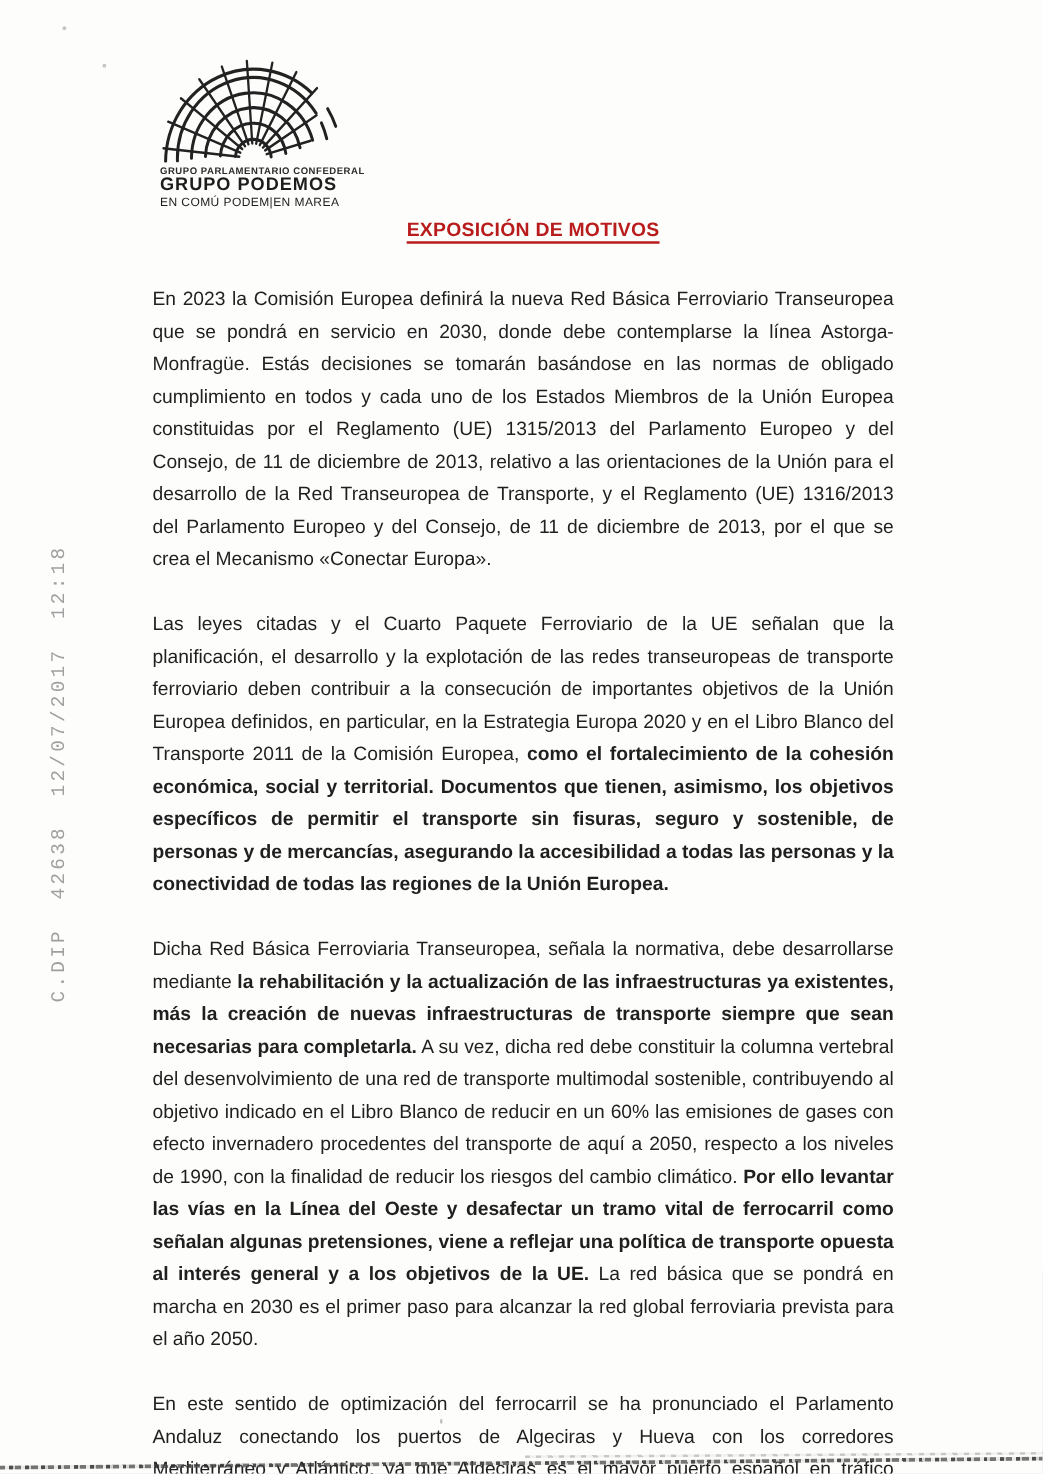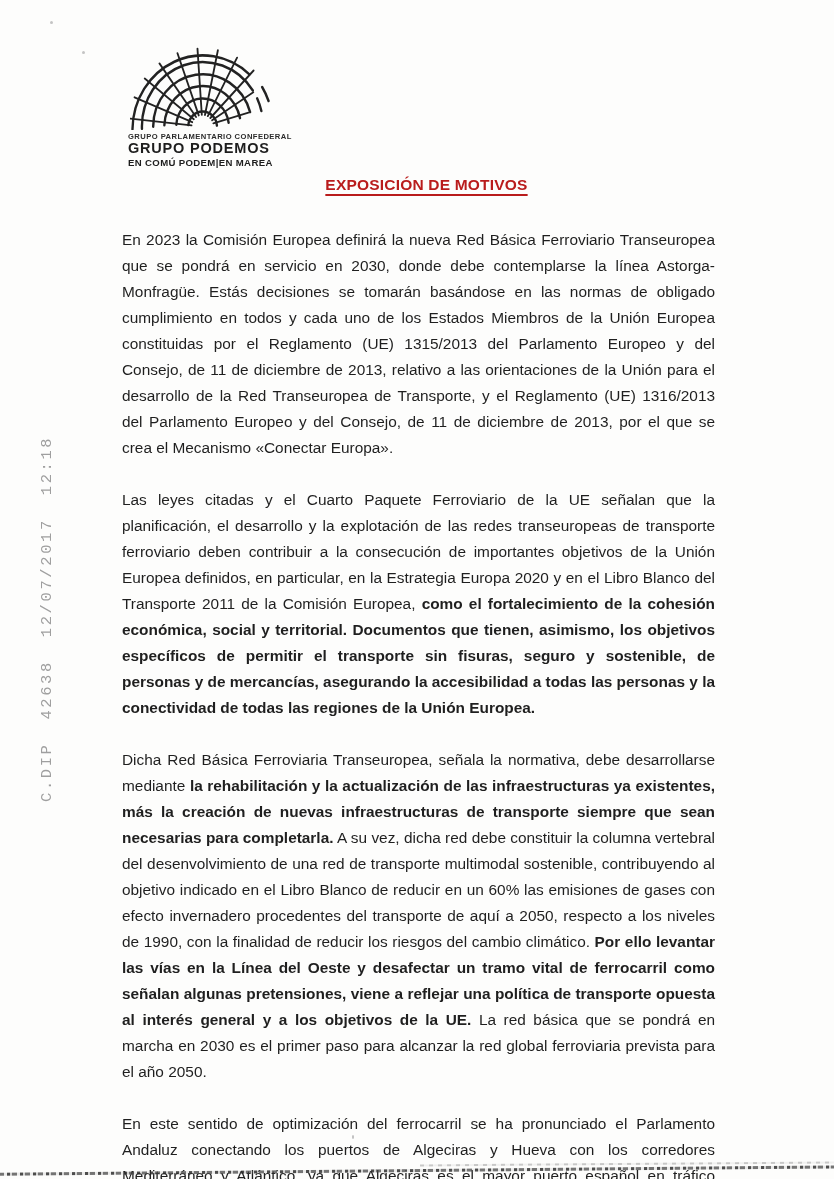--- a/index.html
+++ b/index.html
@@ -20,21 +20,21 @@
   .logo svg { display: block; margin-left: 2px; }
   .logo-line1 {
     font-size: 7.6px; font-weight: 600; letter-spacing: 0.45px;
     color: #2b2b2b; margin-top: 2px; white-space: nowrap;
   }
   .logo-line2 {
     font-size: 14.5px; font-weight: 800; letter-spacing: 0.8px;
     color: #1d1d1d; line-height: 1.08; white-space: nowrap;
   }
   .logo-line3 {
-    font-size: 9.6px; font-weight: 700; letter-spacing: 0.35px;
+    font-size: 9.6px; font-weight: 400; letter-spacing: 0.35px;
     color: #1d1d1d; line-height: 1.15; white-space: nowrap;
   }
 
   
   .doc-title {
     position: absolute; top: 176px; left: 122px; width: 609px;
     text-align: center; font-size: 15.5px; font-weight: 700;
     letter-spacing: 0.2px;
     text-decoration: underline;
     text-underline-offset: 4px;

